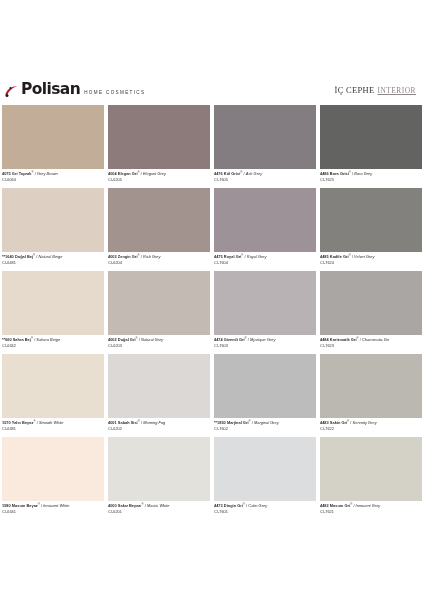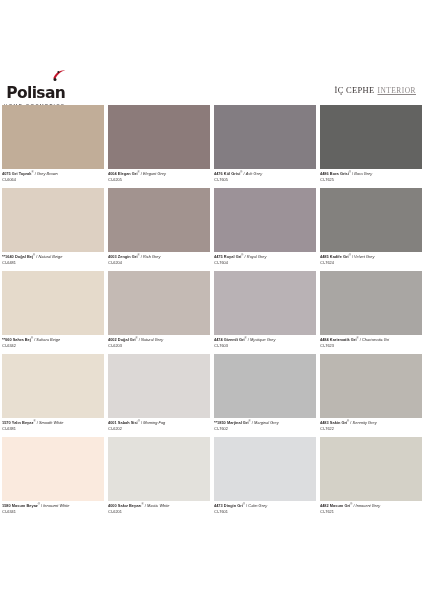--- a/index.html
+++ b/index.html
@@ -32,21 +32,20 @@
     align-items: center;
     justify-content: space-between;
     padding: 0 6px 0 4px;
     box-sizing: border-box;
   }
 
   .brand {
     display: flex;
     align-items: flex-end;
     gap: 4px;
-    flex-direction: column;
   }
   .brand-mark {
     position: relative;
     width: 14px;
     height: 13px;
     flex: none;
     margin-right: -1px;
     margin-bottom: 1px;
   }
   .brand-name {

